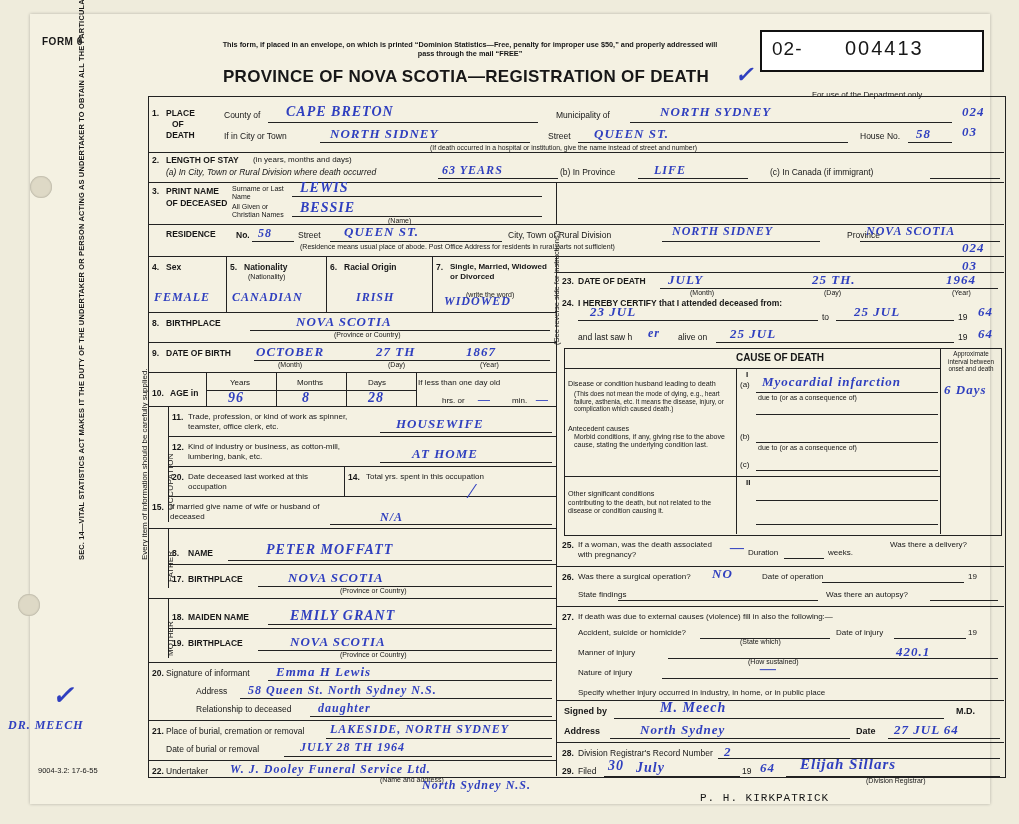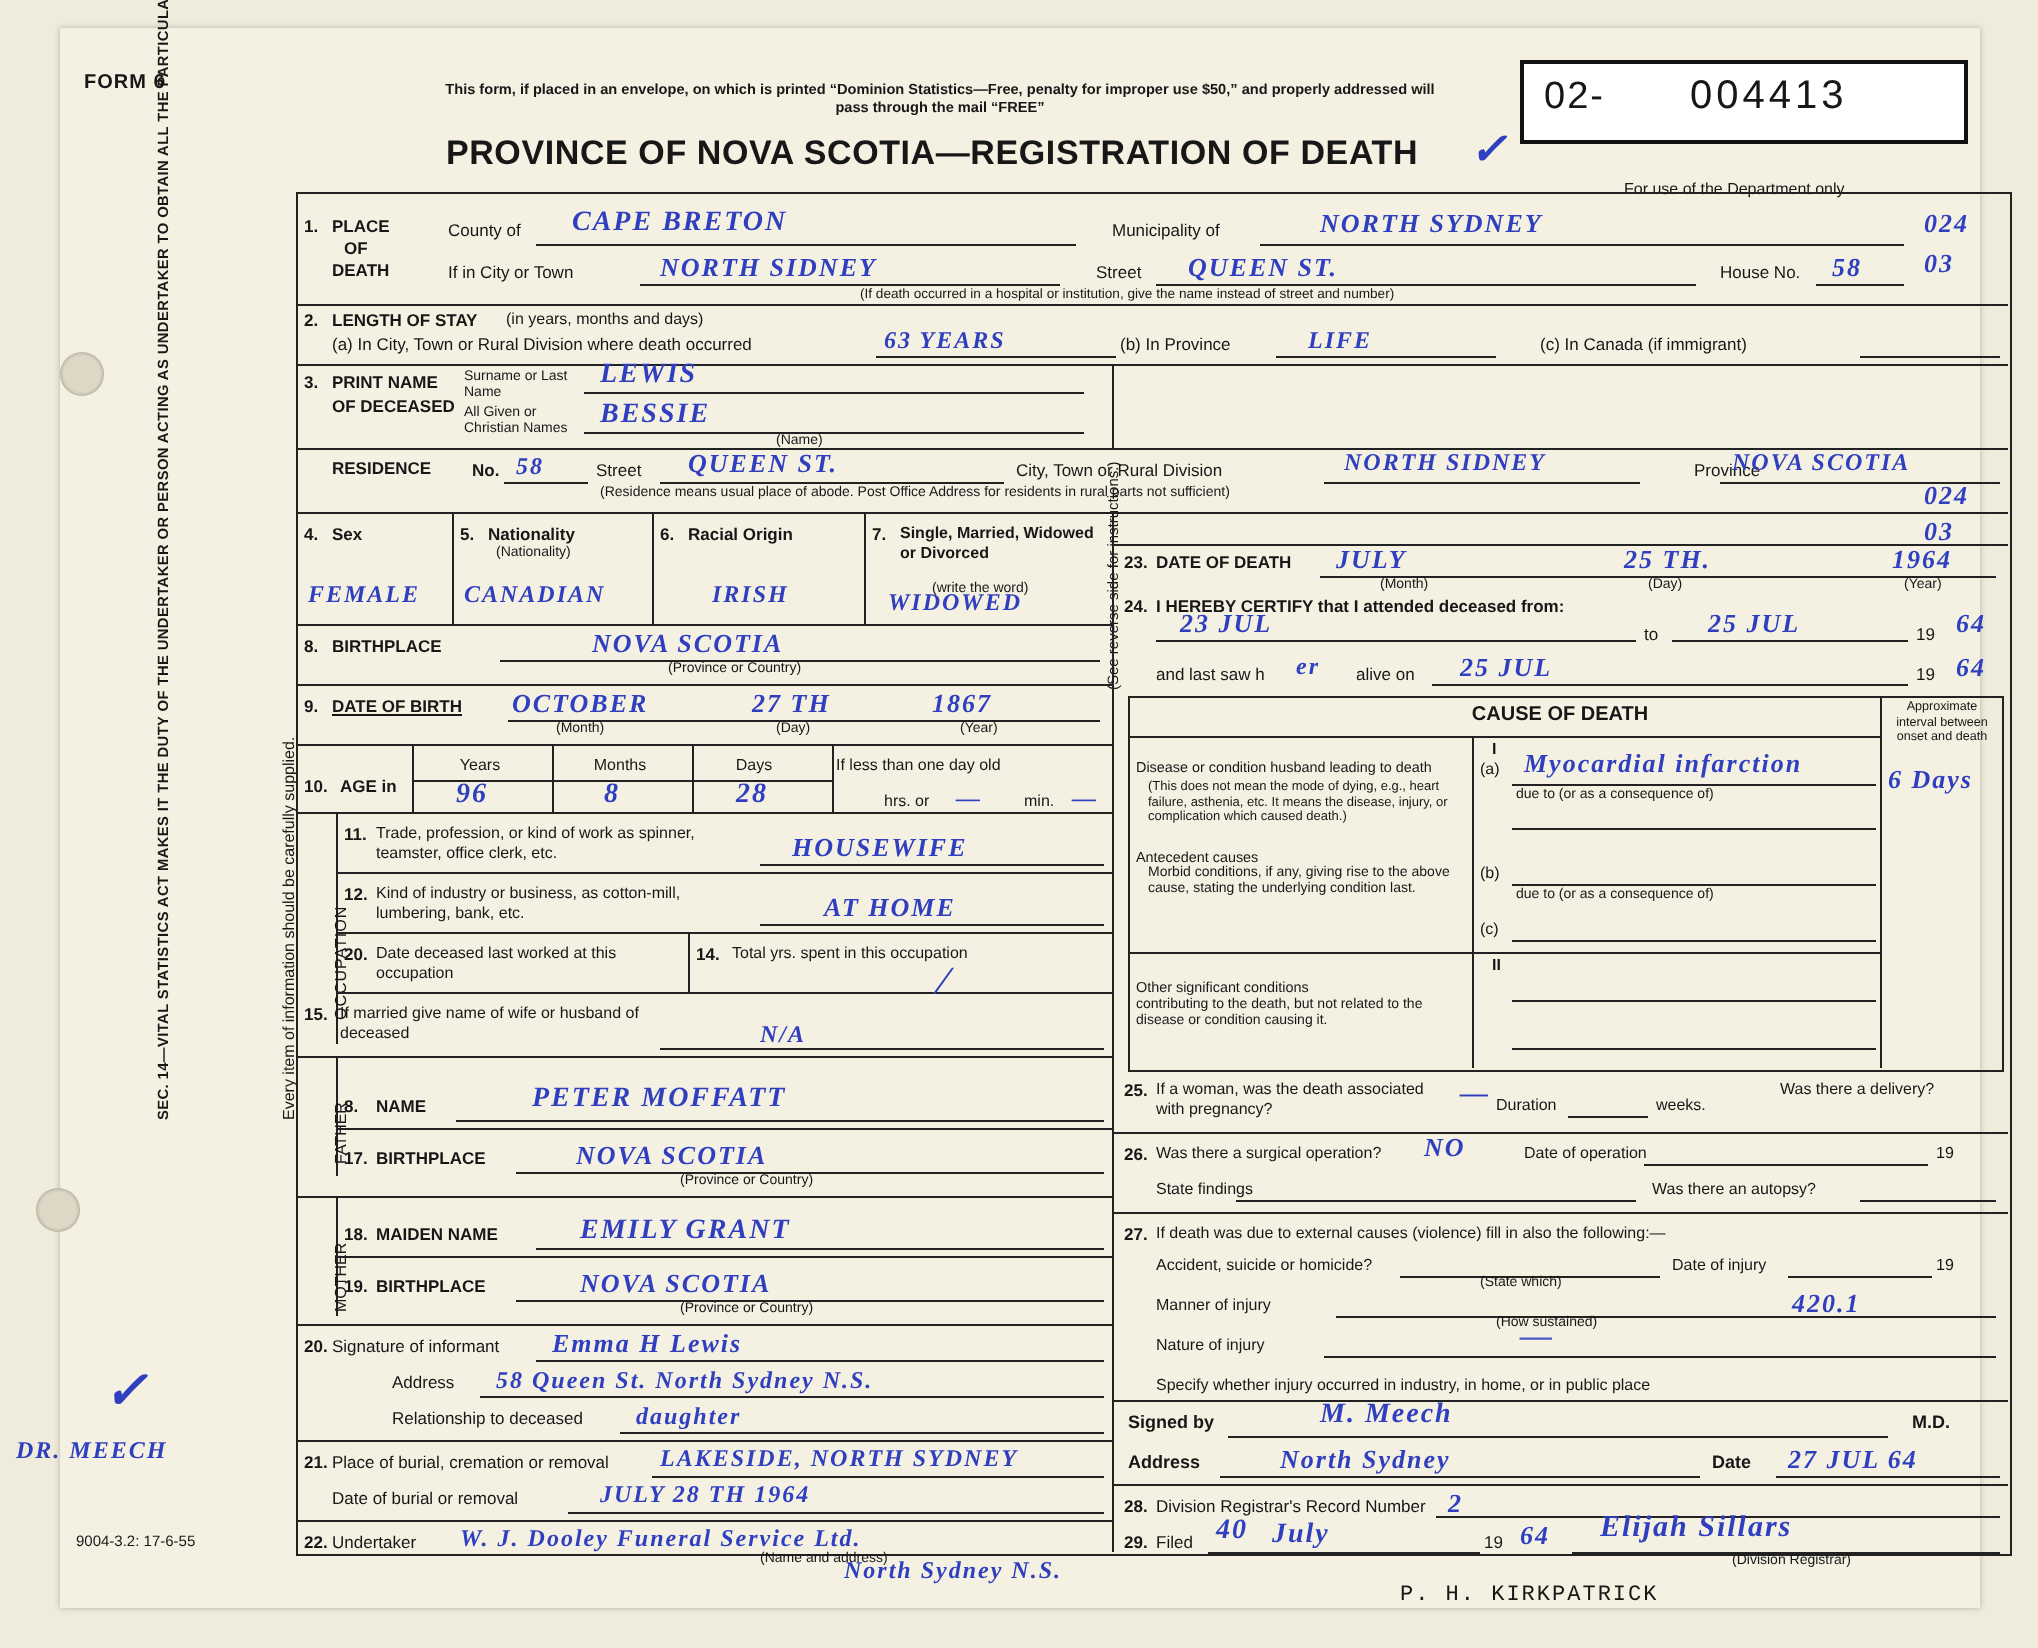--- a/index.html
+++ b/index.html
@@ -83,21 +83,21 @@
   <div class="abs hw" style="left:594px;top:126px;font-size:13px;">QUEEN ST.</div>
   <div class="abs lbl" style="left:860px;top:131px;font-size:8.5px;">House No.</div>
   <div class="line" style="left:908px;top:142px;width:44px;"></div>
   <div class="abs hw" style="left:916px;top:126px;font-size:13px;">58</div>
   <div class="abs lbl" style="left:430px;top:144px;font-size:6.8px;">(If death occurred in a hospital or institution, give the name instead of street and number)</div>
   <div class="line" style="left:148px;top:152px;width:856px;"></div>
 
   <div class="abs lbl bold sect" style="left:152px;top:155px;">2.</div>
   <div class="abs lbl bold sect" style="left:166px;top:155px;">LENGTH OF STAY</div>
   <div class="abs lbl" style="left:253px;top:155px;font-size:8px;">(in years, months and days)</div>
-  <div class="abs lbl" style="left:166px;top:167px;font-size:8.5px;">(a) In City, Town or Rural Division where death occurred</div>
+  <div class="abs lbl" style="left:166px;top:167px;font-size:8.5px;font-style:italic;">(a) In City, Town or Rural Division where death occurred</div>
   <div class="line" style="left:438px;top:178px;width:120px;"></div>
   <div class="abs hw" style="left:442px;top:163px;font-size:12px;">63 YEARS</div>
   <div class="abs lbl" style="left:560px;top:167px;font-size:8.5px;">(b) In Province</div>
   <div class="line" style="left:638px;top:178px;width:110px;"></div>
   <div class="abs hw" style="left:654px;top:163px;font-size:12px;">LIFE</div>
   <div class="abs lbl" style="left:770px;top:167px;font-size:8.5px;">(c) In Canada (if immigrant)</div>
   <div class="line" style="left:930px;top:178px;width:70px;"></div>
   <div class="line" style="left:148px;top:182px;width:856px;"></div>
 
   <div class="abs lbl bold sect" style="left:152px;top:186px;">3.</div>
@@ -154,21 +154,21 @@
   <div class="abs hw" style="left:444px;top:294px;font-size:12px;">WIDOWED</div>
 
   <div class="abs lbl sect" style="left:152px;top:318px;">8.</div>
   <div class="abs lbl sect" style="left:166px;top:318px;">BIRTHPLACE</div>
   <div class="line" style="left:250px;top:330px;width:300px;"></div>
   <div class="abs hw" style="left:296px;top:314px;font-size:13px;">NOVA SCOTIA</div>
   <div class="abs lbl xs" style="left:334px;top:331px;">(Province or Country)</div>
   <div class="line" style="left:148px;top:342px;width:408px;"></div>
 
   <div class="abs lbl sect" style="left:152px;top:348px;">9.</div>
-  <div class="abs lbl sect" style="left:166px;top:348px;text-decoration:underline;">DATE OF BIRTH</div>
+  <div class="abs lbl sect" style="left:166px;top:348px;">DATE OF BIRTH</div>
   <div class="line" style="left:254px;top:360px;width:296px;"></div>
   <div class="abs hw" style="left:256px;top:344px;font-size:13px;">OCTOBER</div>
   <div class="abs hw" style="left:376px;top:344px;font-size:13px;">27 TH</div>
   <div class="abs hw" style="left:466px;top:344px;font-size:13px;">1867</div>
   <div class="abs lbl xs" style="left:278px;top:361px;">(Month)</div>
   <div class="abs lbl xs" style="left:388px;top:361px;">(Day)</div>
   <div class="abs lbl xs" style="left:480px;top:361px;">(Year)</div>
   <div class="line" style="left:148px;top:372px;width:408px;"></div>
 
   <div class="abs lbl sect" style="left:152px;top:388px;">10.</div>
@@ -392,21 +392,21 @@
   <div class="abs hw" style="left:894px;top:722px;font-size:13px;">27 JUL 64</div>
   <div class="line" style="left:556px;top:742px;width:448px;"></div>
 
   <div class="abs lbl sect" style="left:562px;top:748px;">28.</div>
   <div class="abs lbl" style="left:578px;top:748px;font-size:8.5px;">Division Registrar's Record Number</div>
   <div class="line" style="left:718px;top:758px;width:282px;"></div>
   <div class="abs hw" style="left:724px;top:744px;font-size:13px;">2</div>
 
   <div class="abs lbl sect" style="left:562px;top:766px;">29.</div>
   <div class="abs lbl" style="left:578px;top:766px;font-size:8.5px;">Filed</div>
-  <div class="abs hw" style="left:608px;top:758px;font-size:14px;">40</div>
+  <div class="abs hw" style="left:608px;top:758px;font-size:14px;">30</div>
   <div class="abs hw" style="left:636px;top:760px;font-size:14px;">July</div>
   <div class="line" style="left:604px;top:776px;width:136px;"></div>
   <div class="abs lbl" style="left:742px;top:766px;font-size:8.5px;">19</div>
   <div class="abs hw" style="left:760px;top:760px;font-size:13px;">64</div>
   <div class="abs hw" style="left:800px;top:756px;font-size:15px;">Elijah Sillars</div>
   <div class="line" style="left:786px;top:776px;width:214px;"></div>
   <div class="abs lbl xs" style="left:866px;top:777px;">(Division Registrar)</div>
 
   <div class="abs lbl" style="left:700px;top:792px;font-size:11px;letter-spacing:1px;font-family:'Liberation Mono',monospace;">P. H. KIRKPATRICK</div>
 </div>

